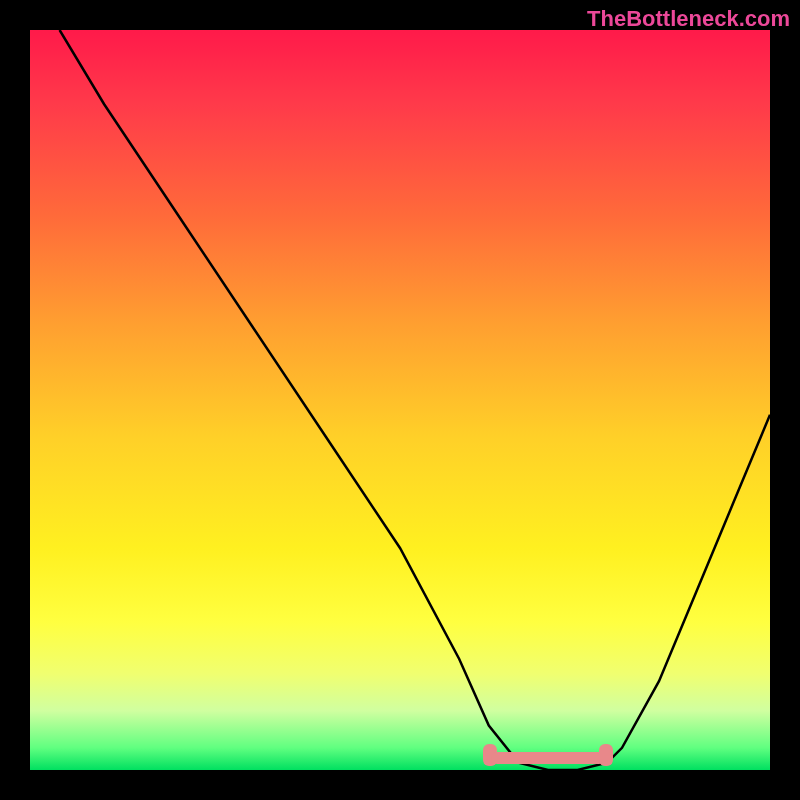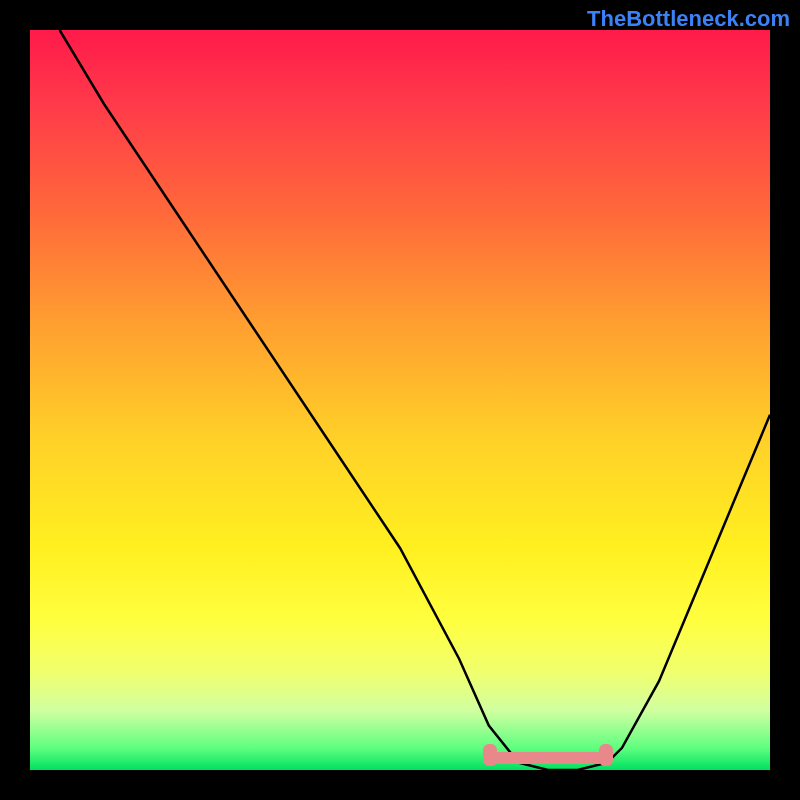--- a/index.html
+++ b/index.html
@@ -7,21 +7,21 @@
     width: 800px;
     height: 800px;
     background: #000;
     position: relative;
     font-family: Arial, sans-serif;
   }
   .watermark {
     position: absolute;
     top: 6px;
     right: 10px;
-    color: #3b82f6;
+    color: #ec4899;
     font-size: 22px;
     font-weight: bold;
     z-index: 10;
   }
   .plot-area {
     position: absolute;
     left: 30px;
     top: 30px;
     width: 740px;
     height: 740px;

